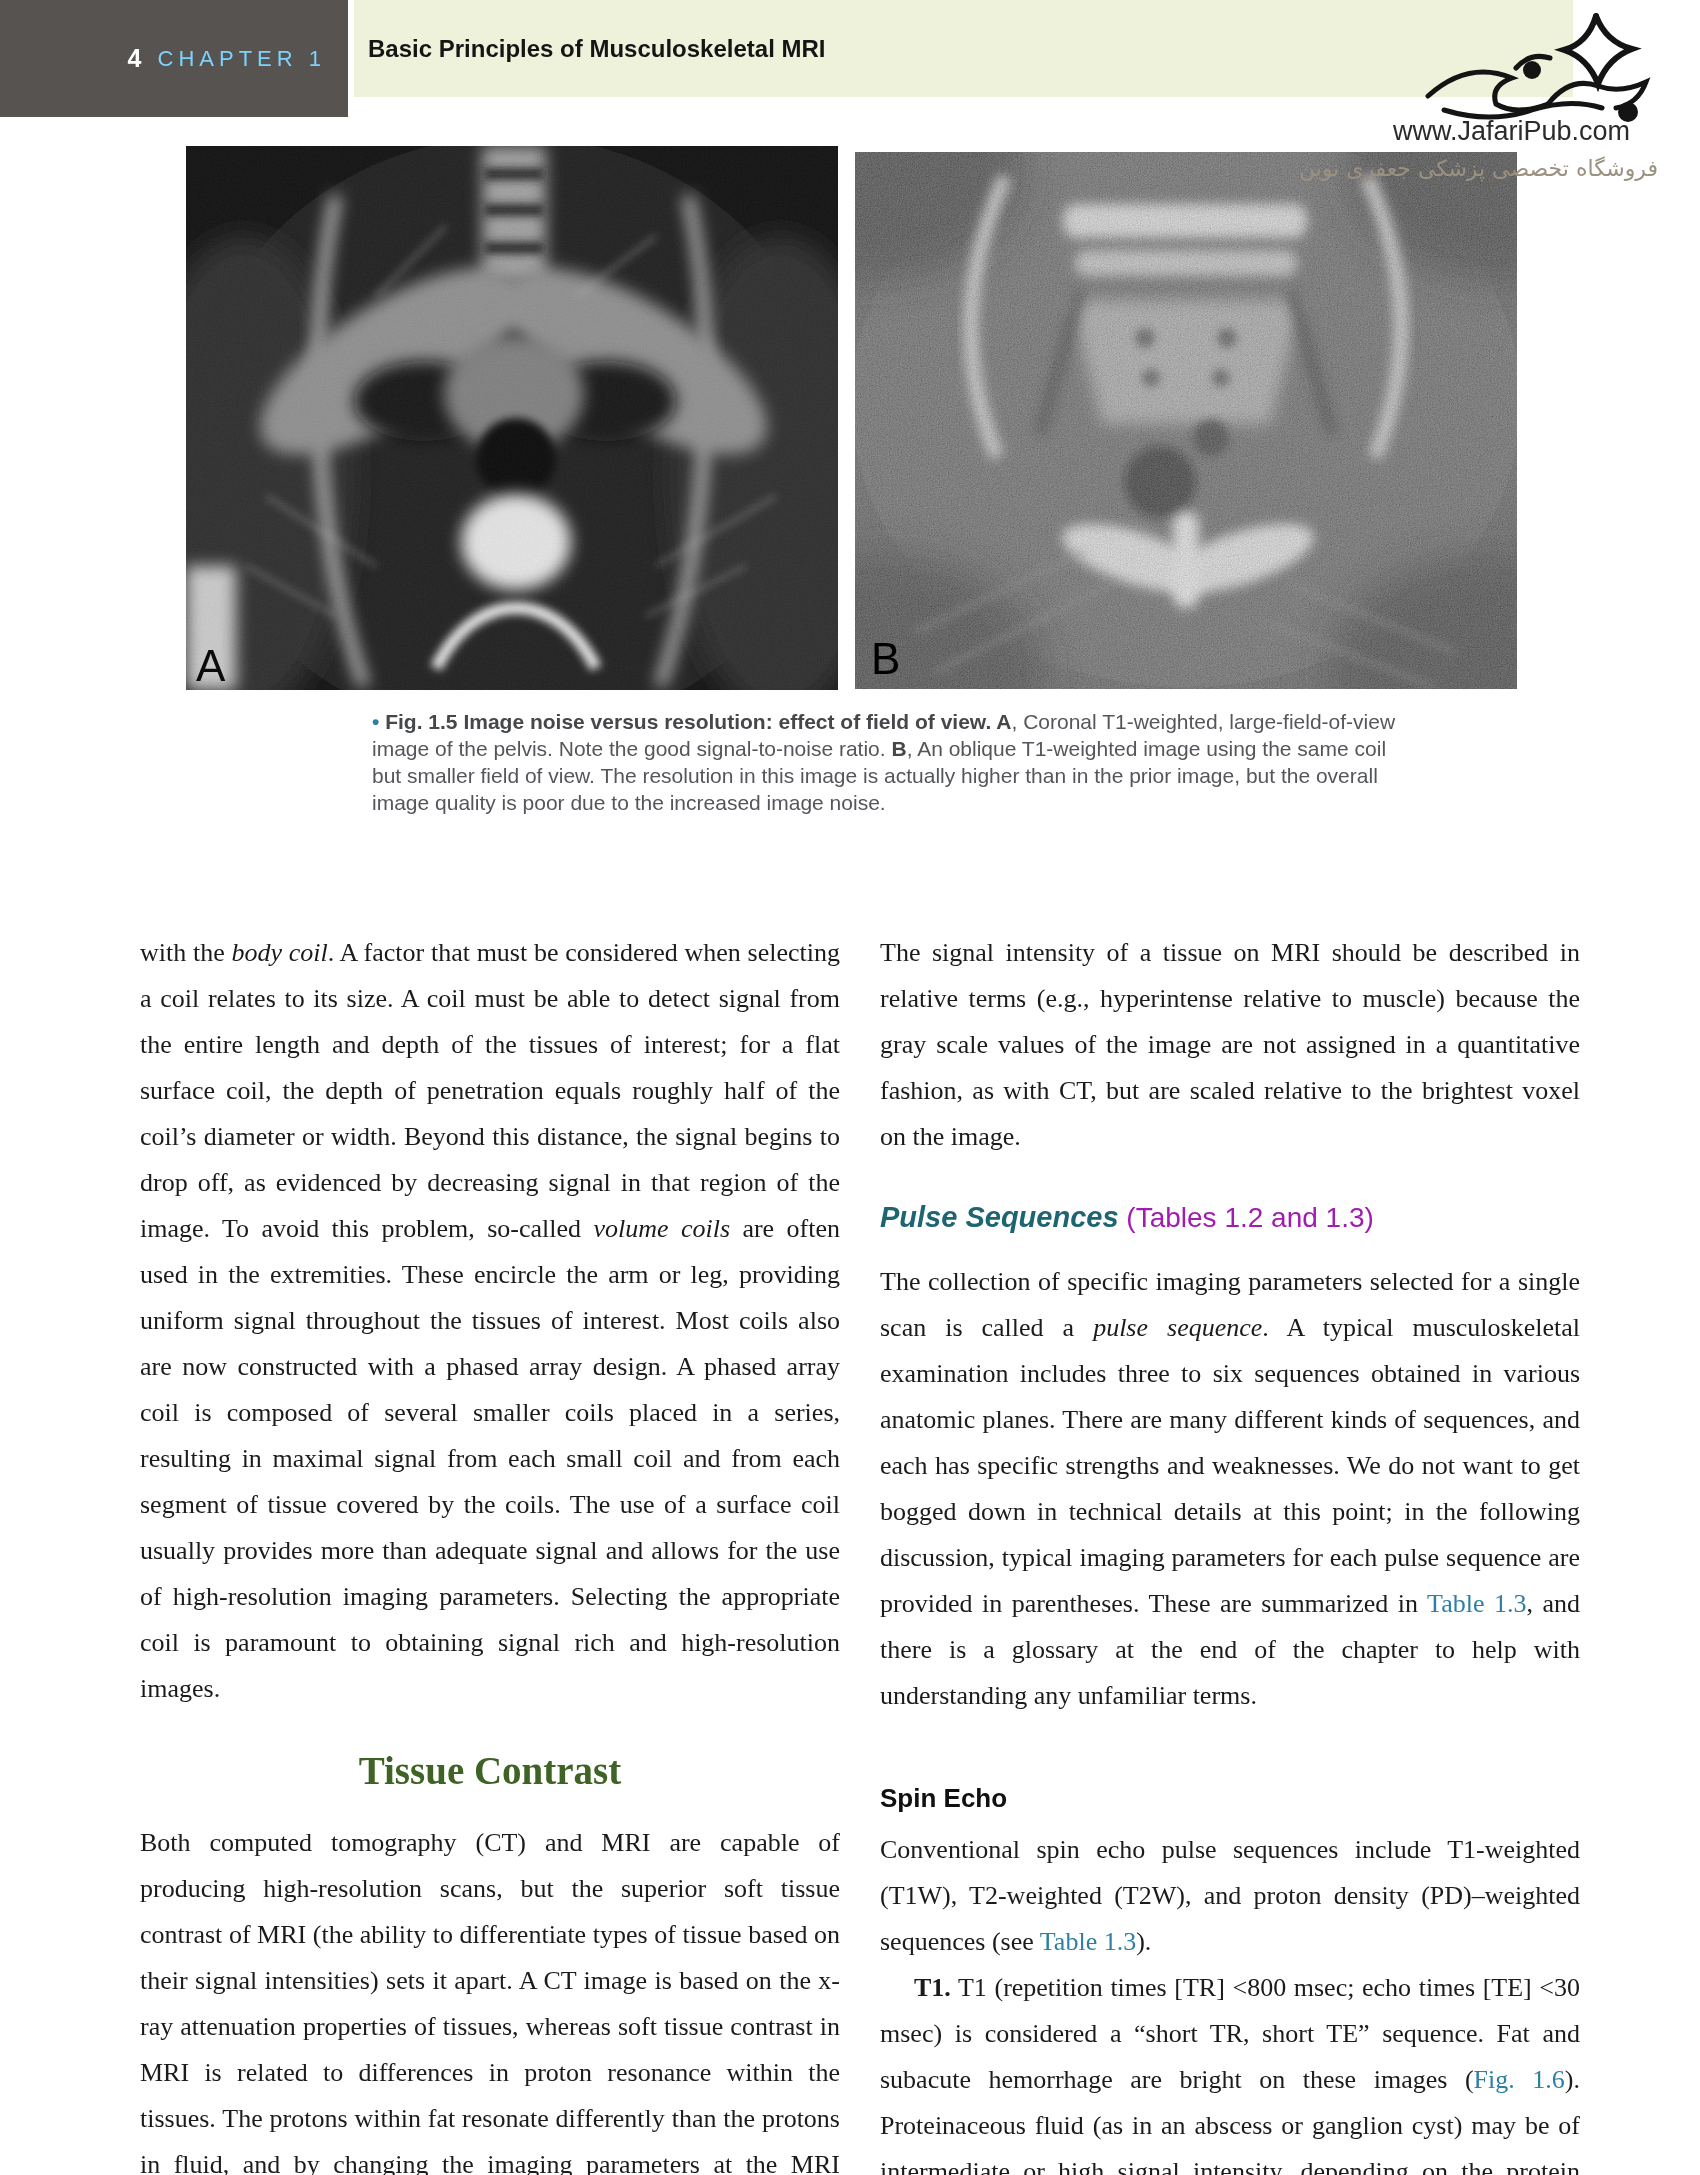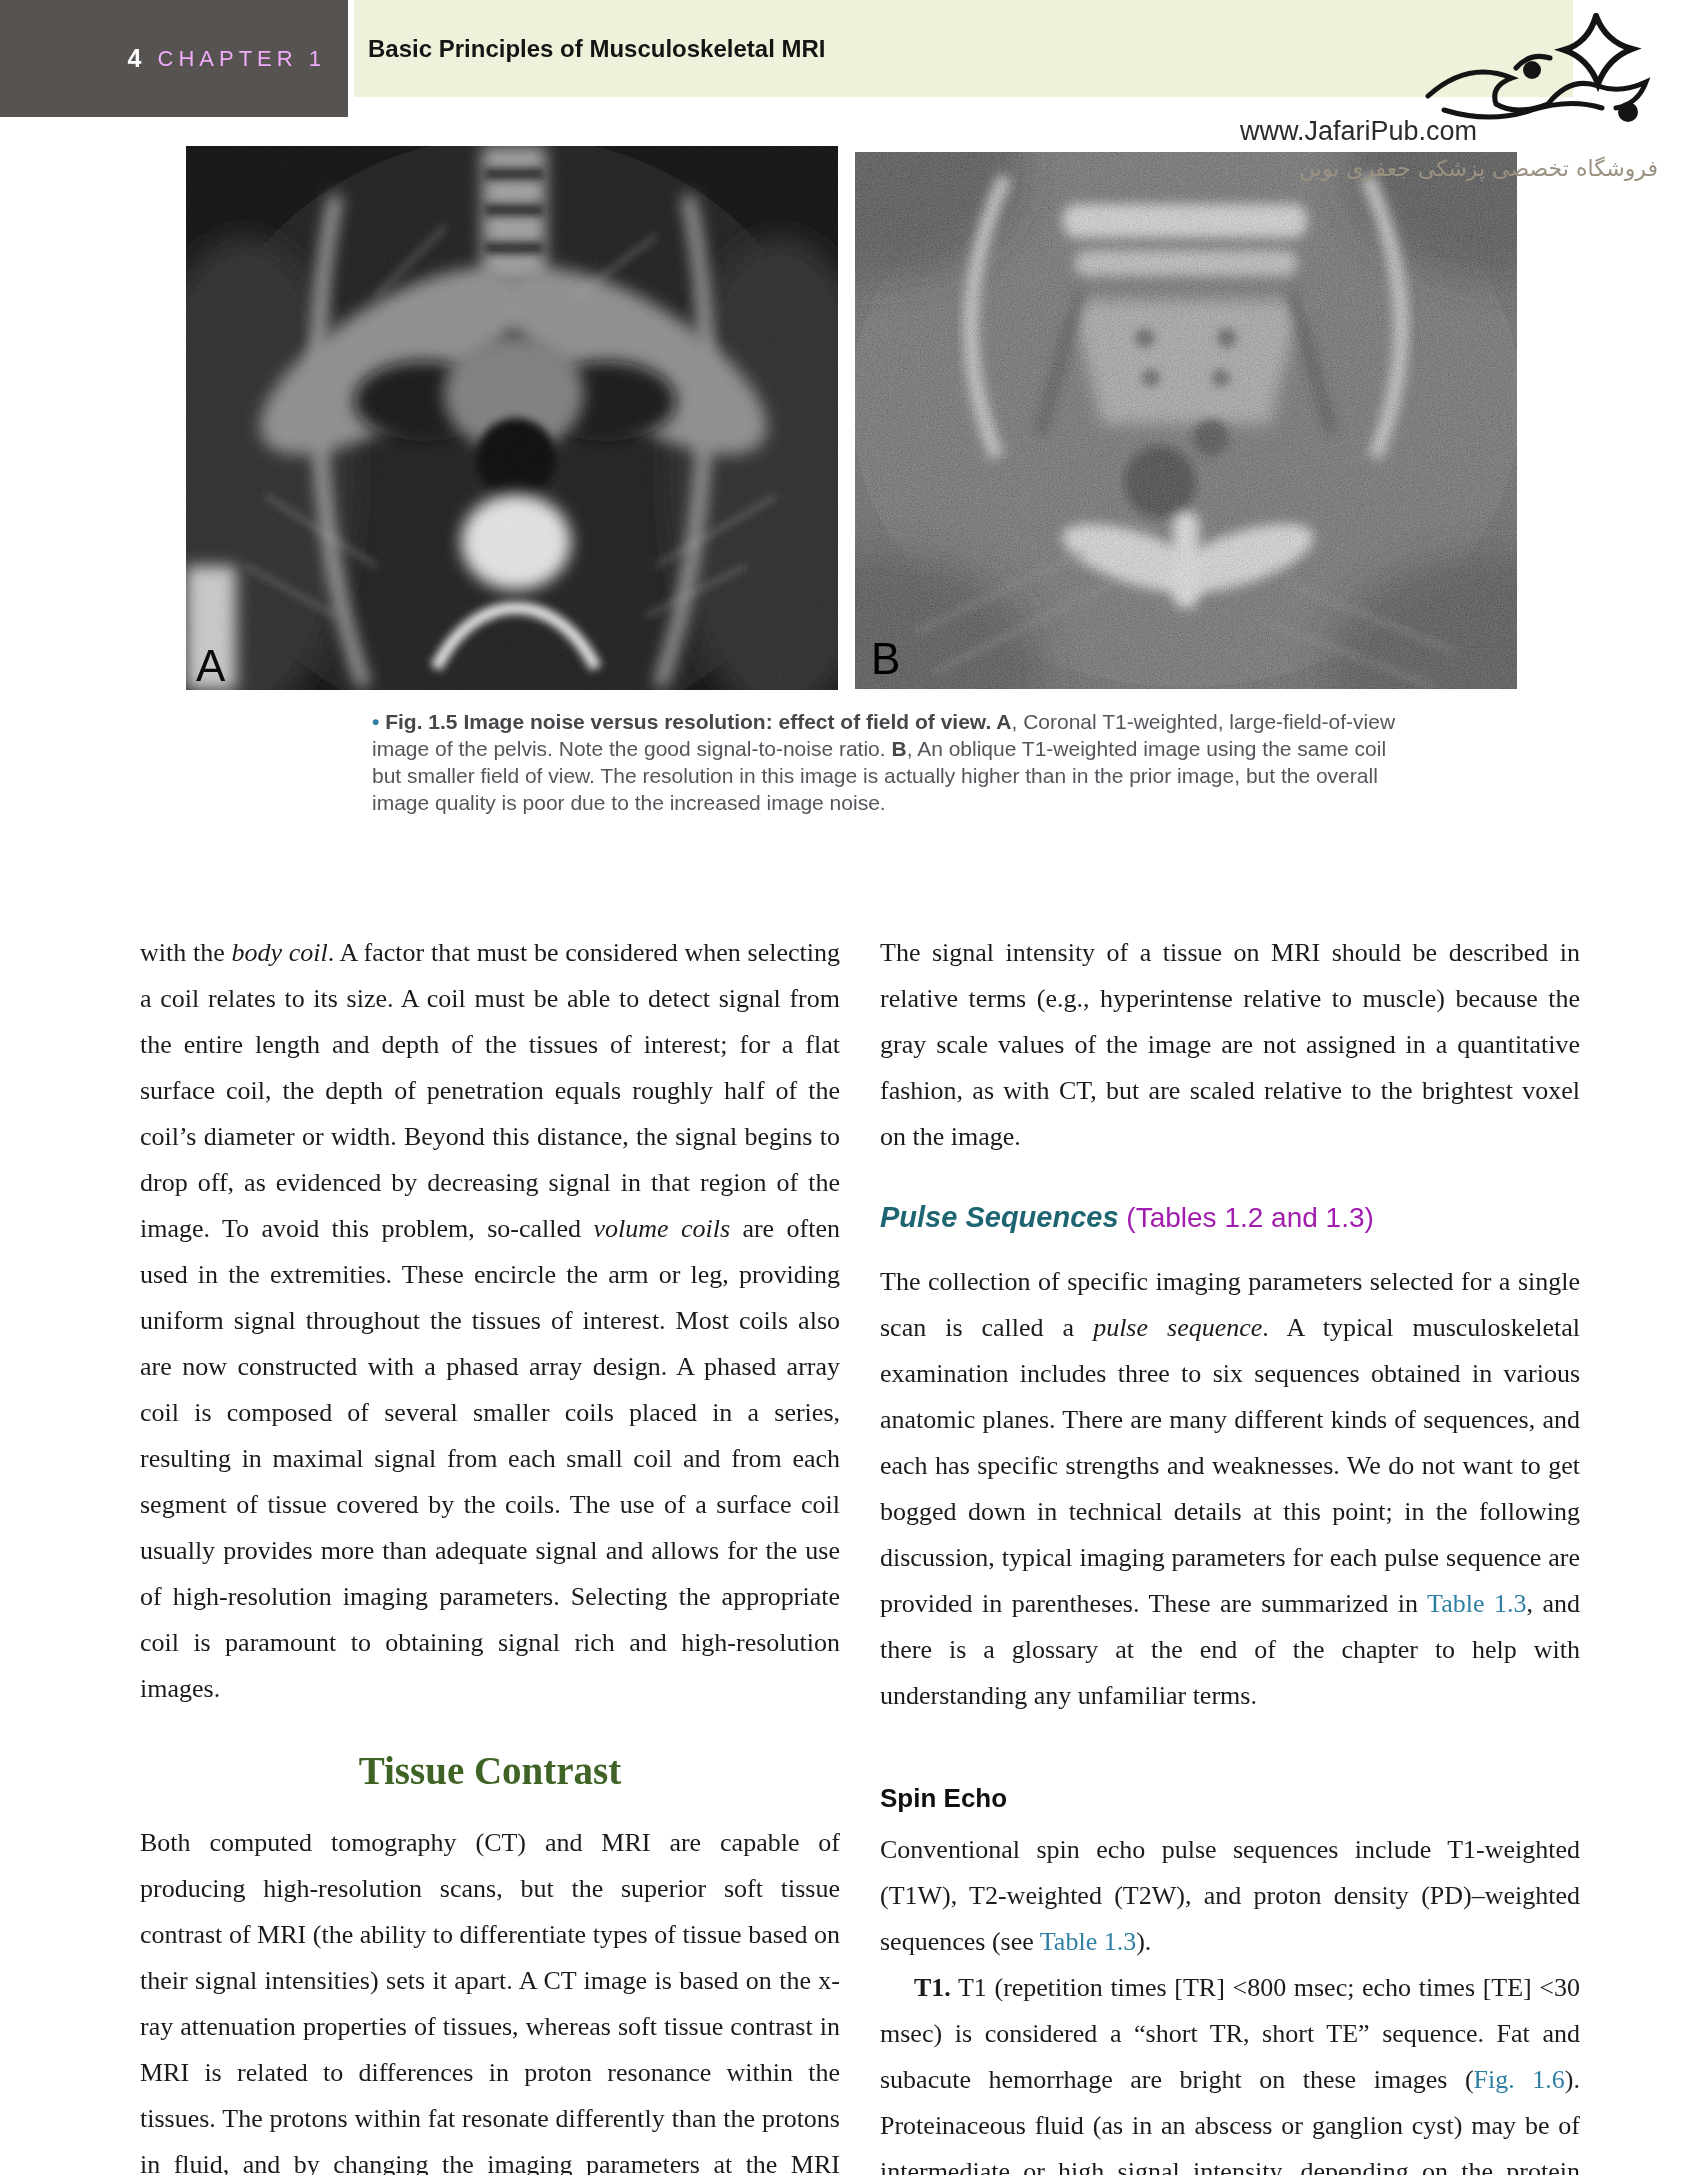--- a/index.html
+++ b/index.html
@@ -3,28 +3,28 @@
 <meta charset="utf-8">
 <style>
   html,body{margin:0;padding:0;background:#ffffff;}
   .page{position:relative;width:1700px;height:2175px;background:#ffffff;overflow:hidden;
         font-family:"Liberation Serif", serif;color:#1b1b1b;}
 
   
   .hdr-block{position:absolute;left:0;top:0;width:348px;height:117px;background:#565351;
              display:flex;align-items:center;justify-content:flex-end;padding-right:22px;box-sizing:border-box;}
   .hdr-pagenum{font-family:"Liberation Sans",sans-serif;font-weight:700;font-size:25px;color:#ffffff;margin-right:16px;}
-  .hdr-chapter{font-family:"Liberation Sans",sans-serif;font-weight:400;font-size:22px;color:#f0abfc;letter-spacing:5px;}
+  .hdr-chapter{font-family:"Liberation Sans",sans-serif;font-weight:400;font-size:22px;color:#7dd3fc;letter-spacing:5px;}
   .hdr-band{position:absolute;left:354px;top:0;width:1219px;height:97px;background:#eef2da;
             display:flex;align-items:center;padding-left:14px;box-sizing:border-box;}
   .hdr-title{font-family:"Liberation Sans",sans-serif;font-weight:700;font-size:24px;color:#151515;}
 
   
   .logo{position:absolute;left:1420px;top:12px;width:235px;height:112px;z-index:6;}
-  .site-url{position:absolute;left:1240px;top:116px;width:390px;text-align:left;
+  .site-url{position:absolute;left:1240px;top:116px;width:390px;text-align:right;
             font-family:"Liberation Sans",sans-serif;font-size:27px;color:#2b2b2b;z-index:6;}
   .fa-tagline{position:absolute;left:1240px;top:156px;width:418px;text-align:right;direction:rtl;
               font-family:"DejaVu Sans",sans-serif;font-size:22px;color:#9b9181;z-index:6;}
 
   
   .panel{position:absolute;background:#000;}
   .panel-a{left:186px;top:146px;width:652px;height:544px;}
   .panel-b{left:855px;top:152px;width:662px;height:537px;}
   .panel svg{display:block;width:100%;height:100%;}
   .panel-letter{position:absolute;font-family:"Liberation Sans",sans-serif;font-size:44px;color:#0b0b0b;

